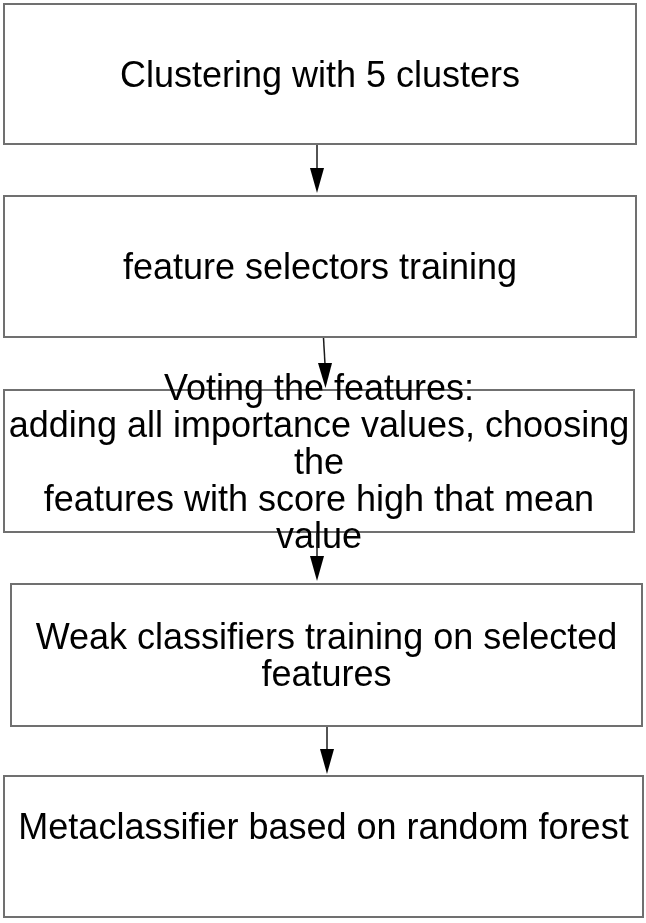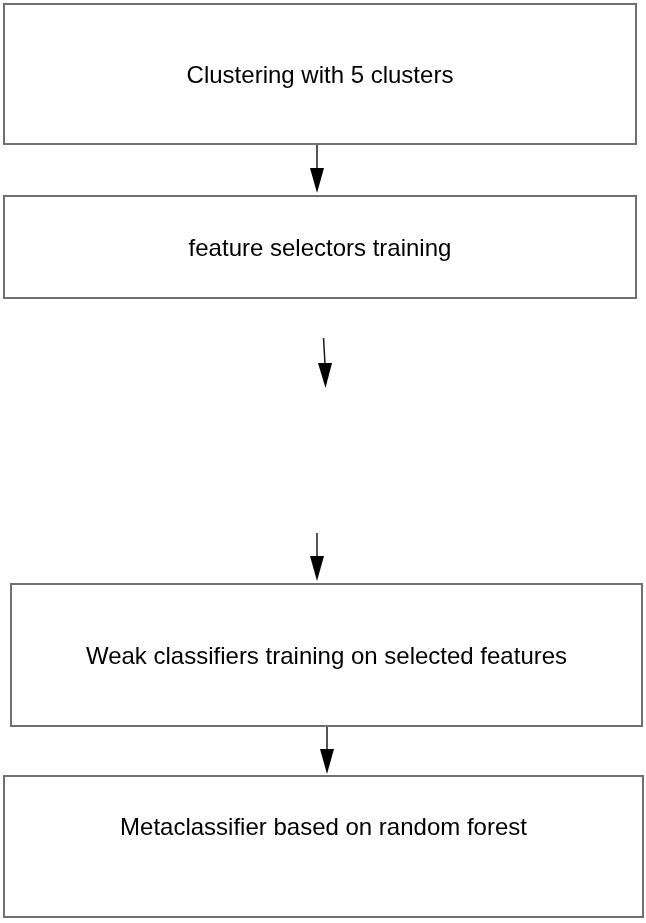--- a/index.html
+++ b/index.html
@@ -18,27 +18,27 @@
   .flow-node {
     position: absolute;
     box-sizing: border-box;
     background: #ffffff;
     border: 2px solid #707070;
     display: flex;
     align-items: center;
     justify-content: center;
     text-align: center;
     color: #000000;
-    font-size: 24px;
+    font-size: 36px;
     line-height: 37px;
     white-space: pre-line;
   }
   
   #node-clustering      { left: 3px;  top: 3px;   width: 634px; height: 142px; }
-  #node-selectors       { left: 3px;  top: 195px; width: 634px; height: 104px; text-align: center; }
+  #node-selectors       { left: 3px;  top: 195px; width: 634px; height: 143px; text-align: center; }
   #node-voting          { left: 3px;  top: 389px; width: 632px; height: 144px; }
   #node-weak            { left: 10px; top: 583px; width: 633px; height: 144px; }
   #node-meta            { left: 3px;  top: 775px; width: 641px; height: 143px; padding-bottom: 40px; }
   .flow-arrow {
     position: absolute;
     display: block;
   }
   .flow-arrow line    { stroke: #1a1a1a; stroke-width: 1.5; }
   .flow-arrow polygon { fill: #000000; }
 </style>
@@ -58,20 +58,25 @@
 
   <div class="flow-node" id="node-selectors">
     <span>feature selectors training</span>
   </div>
 
   <svg class="flow-arrow" style="left:314px; top:338px;" width="22" height="51" viewBox="0 0 22 51">
     <line x1="9.5" y1="0" x2="11" y2="26"></line>
     <polygon points="4,25 18,25 11.5,50"></polygon>
   </svg>
 
+  <div class="flow-node" id="node-voting">
+    <span>Voting the features:
+adding all importance values, choosing the
+features with score high that mean value</span>
+  </div>
 
   <svg class="flow-arrow" style="left:306px; top:533px;" width="22" height="49" viewBox="0 0 22 49">
     <line x1="11" y1="0" x2="11" y2="24"></line>
     <polygon points="4,23 18,23 11,48"></polygon>
   </svg>
 
   <div class="flow-node" id="node-weak">
     <span>Weak classifiers training on selected features</span>
   </div>
 

